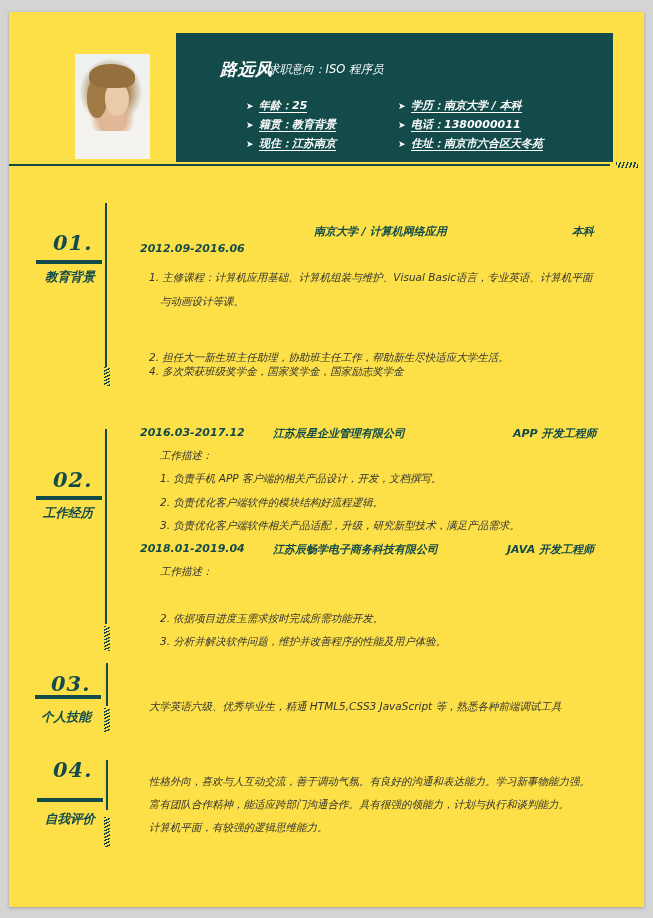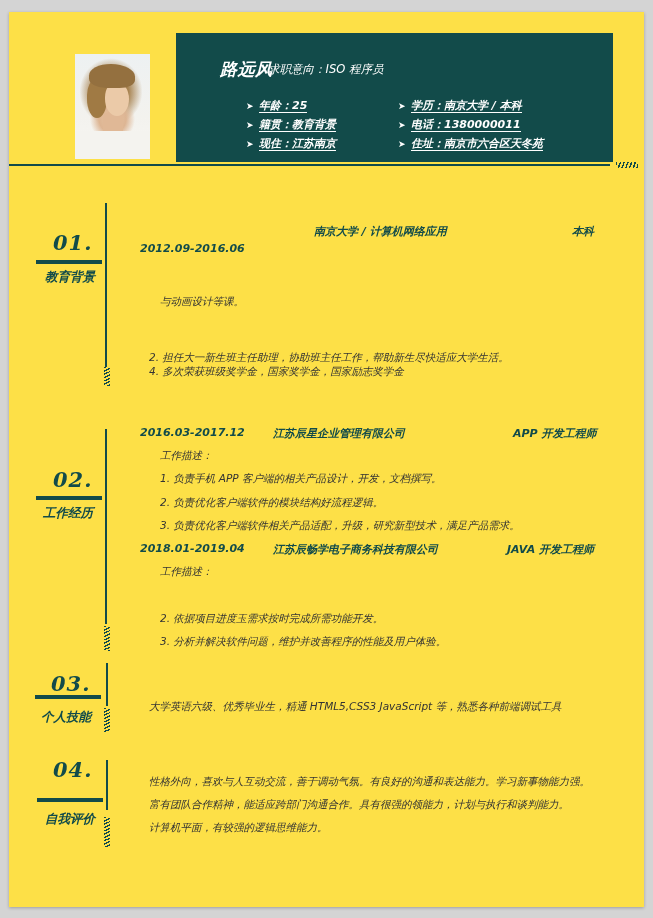--- a/index.html
+++ b/index.html
@@ -155,20 +155,21 @@
   <div class="abs section-num" style="left:44px; top:218px;">01.</div>
   <div class="abs section-bar" style="left:27px; top:248px; width:66px;"></div>
   <div class="abs section-label" style="left:36px; top:257px;">教育背景</div>
   <div class="abs vline" style="left:96px; top:191px; height:164px;"></div>
   <div class="abs hatch" style="left:95px; top:355px; height:19px;"></div>
 
   <div class="abs row-head" style="left:131px; top:230px;">2012.09-2016.06</div>
   <div class="abs row-head" style="left:305px; top:212px;">南京大学 / 计算机网络应用</div>
   <div class="abs row-head" style="left:563px; top:212px;">本科</div>
 
+  <div class="abs body-text" style="left:140px; top:259px;">1. 主修课程：计算机应用基础、计算机组装与维护、Visual Basic语言，专业英语、计算机平面</div>
   <div class="abs body-text" style="left:151px; top:283px;">与动画设计等课。</div>
   <div class="abs body-text" style="left:140px; top:307px;margin-top:32px;">2. 担任大一新生班主任助理，协助班主任工作，帮助新生尽快适应大学生活。</div>
   <div class="abs body-text" style="left:140px; top:353px;">4. 多次荣获班级奖学金，国家奖学金，国家励志奖学金</div>
 
   <div class="abs section-num" style="left:44px; top:455px;">02.</div>
   <div class="abs section-bar" style="left:27px; top:484px; width:66px;"></div>
   <div class="abs section-label" style="left:34px; top:493px;">工作经历</div>
   <div class="abs vline" style="left:96px; top:417px; height:195px;"></div>
   <div class="abs hatch" style="left:95px; top:614px; height:25px;"></div>
 

